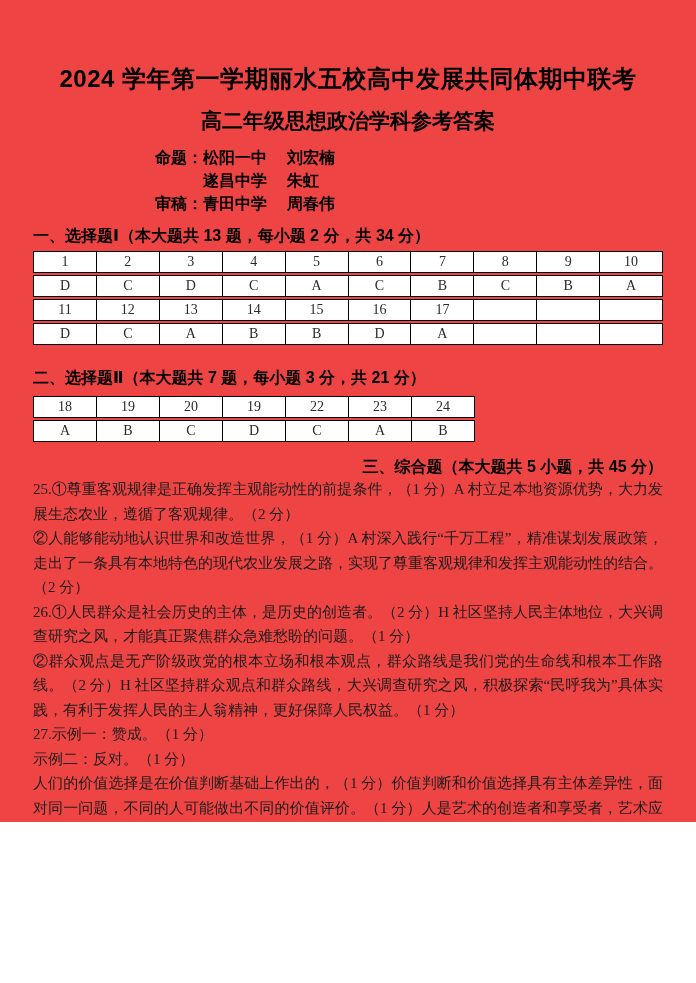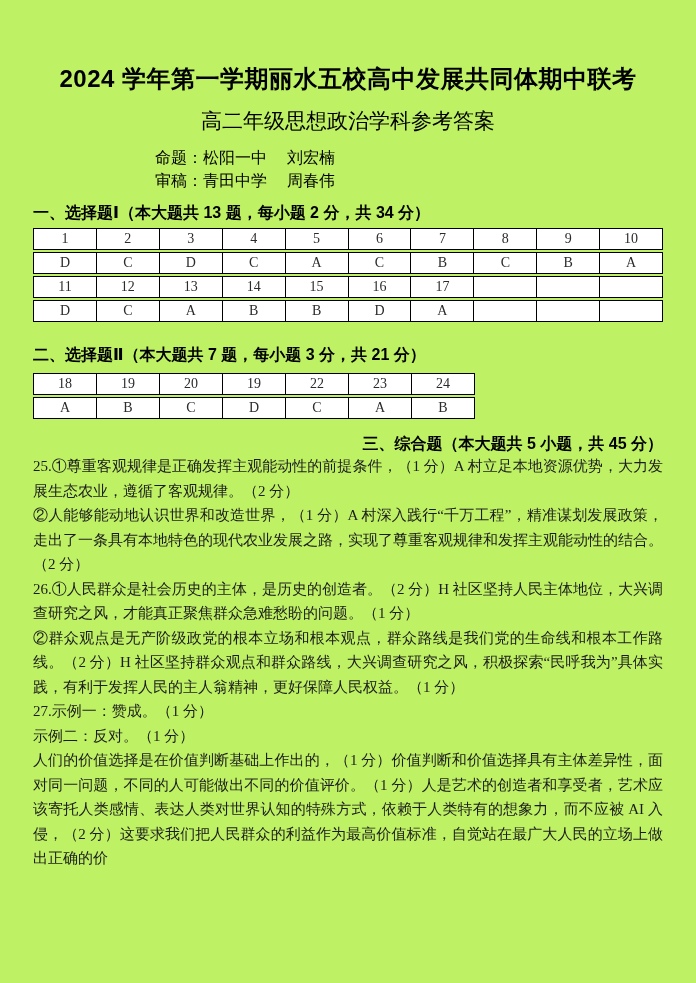--- a/index.html
+++ b/index.html
@@ -3,47 +3,47 @@
 <meta charset="utf-8">
 <style>
   * { margin: 0; padding: 0; box-sizing: border-box; }
   html, body { background: #ffffff; }
   body {
     width: 696px; height: 983px;
     font-family: "Liberation Serif", "DejaVu Serif", serif;
     color: #1c1c1c;
   }
   .page {
-    width: 696px; height: 983px;
+    width: 696px; height: 822px;
     padding: 64px 33px 0 33px;
     overflow: hidden;
-    background: #bef264;
+    background: #ef4444;
   }
   .title {
     font-family: "Liberation Sans", "DejaVu Sans", sans-serif;
     font-weight: bold;
     font-size: 24px;
     line-height: 30px;
     text-align: center;
     color: #000;
     letter-spacing: 0.5px;
   }
   .subtitle {
     font-family: "Liberation Sans", "DejaVu Sans", sans-serif;
-    font-weight: normal;
+    font-weight: bold;
     font-size: 21px;
     line-height: 28px;
     text-align: center;
     color: #000;
     margin-top: 13px;
   }
   .credits {
     margin: 11px 0 0 122px;
     font-family: "Liberation Sans", "DejaVu Sans", sans-serif;
-    font-weight: normal;
+    font-weight: bold;
     font-size: 16px;
     line-height: 23px;
     color: #000;
   }
   .credit-role   { display: inline-block; width: 48px; }
   .credit-school { display: inline-block; width: 84px; }
   .section-heading {
     font-family: "Liberation Sans", "DejaVu Sans", sans-serif;
     font-weight: bold;
     font-size: 16px;
@@ -79,20 +79,23 @@
 <body>
 
 <div class="page">
 
   <h1 class="title">2024 学年第一学期丽水五校高中发展共同体期中联考</h1>
   <h2 class="subtitle">高二年级思想政治学科参考答案</h2>
 
   <div class="credits">
     <div class="credit-line">
       <span class="credit-role">命题：</span><span class="credit-school">松阳一中</span><span class="credit-name">刘宏楠</span>
+    </div>
+    <div class="credit-line">
+      <span class="credit-role"></span><span class="credit-school">遂昌中学</span><span class="credit-name">朱虹</span>
     </div>
     <div class="credit-line">
       <span class="credit-role">审稿：</span><span class="credit-school">青田中学</span><span class="credit-name">周春伟</span>
     </div>
   </div>
 
   <div class="section">
     <div class="section-heading heading-1">一、选择题Ⅰ（本大题共 13 题，每小题 2 分，共 34 分）</div>
     <div class="answer-table t1">
         <div class="trow">

